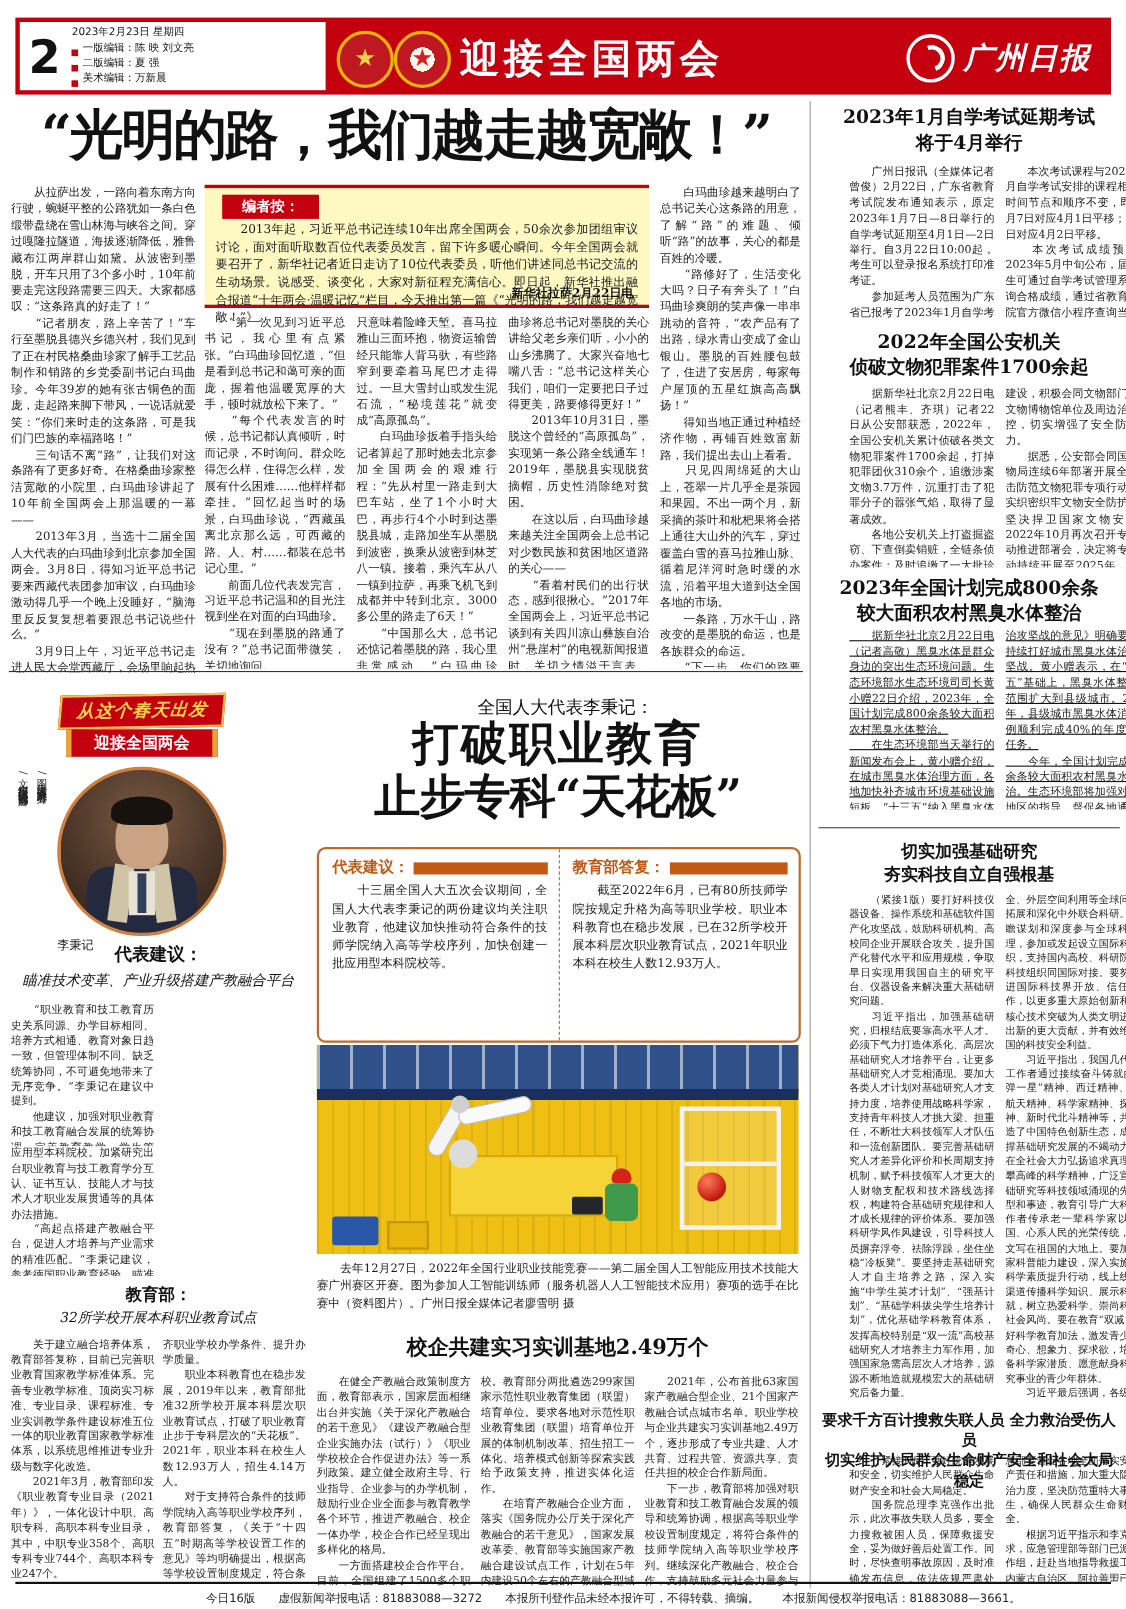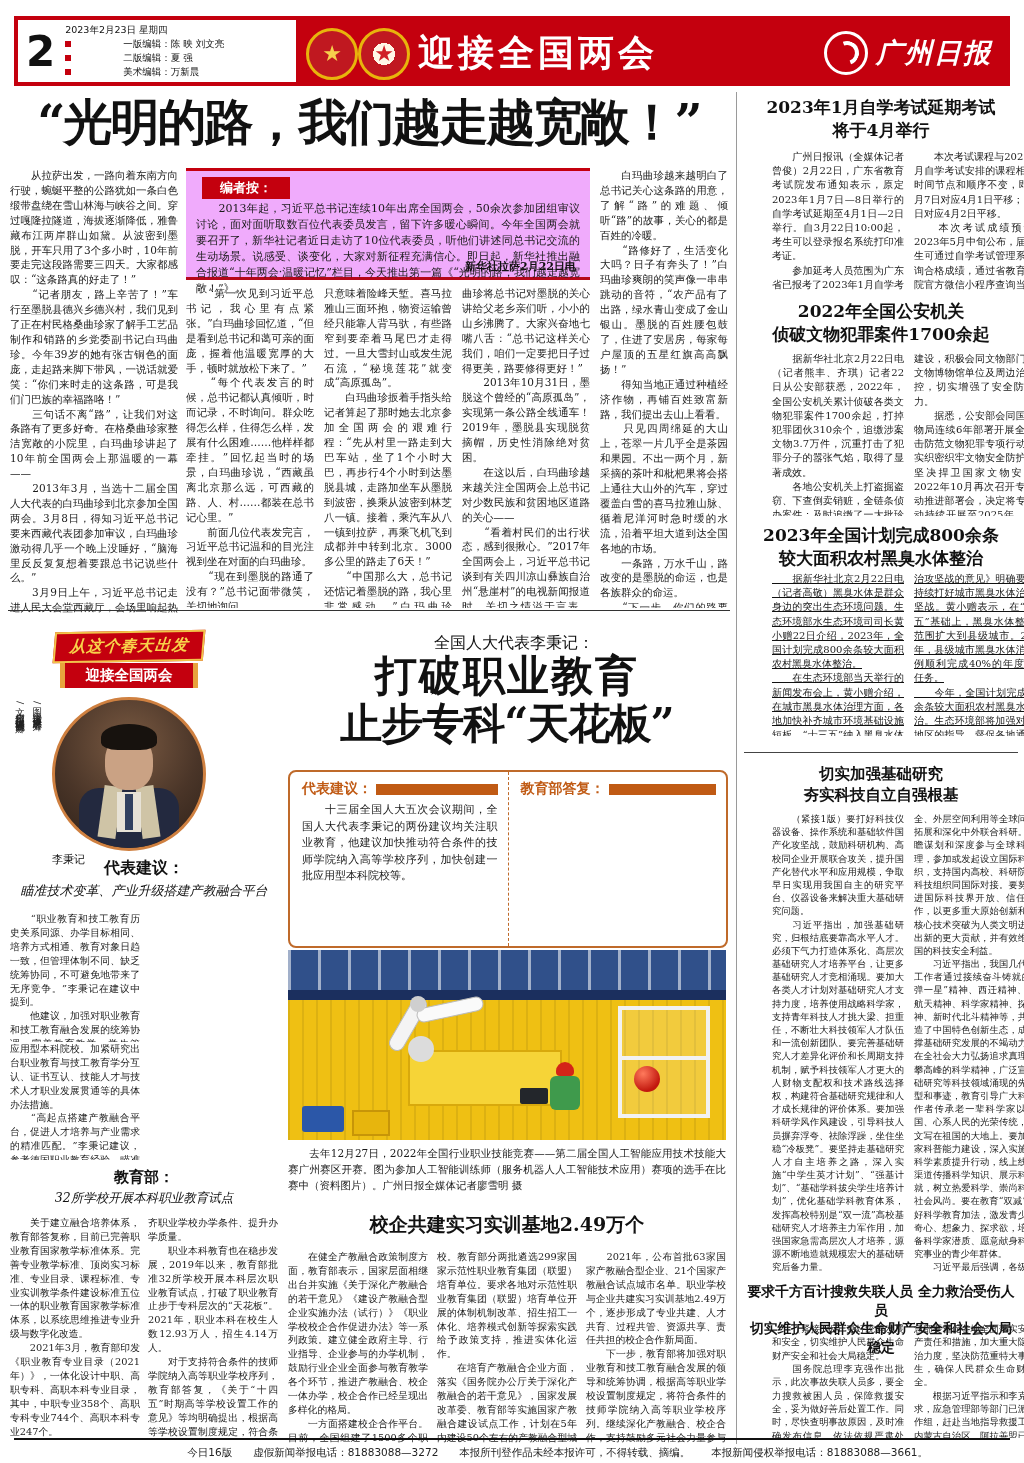--- a/index.html
+++ b/index.html
@@ -5,39 +5,39 @@
   html,body{margin:0;padding:0;background:#e9e9e9;}
   .page{position:relative;width:1024px;height:1463px;margin:0 auto;background:#ffffff;
         font-family:"DejaVu Serif","Liberation Serif",serif;color:#111;overflow:hidden;}
   .abs{position:absolute;}
   .jtext{white-space:pre-line;text-align:justify;overflow:hidden;line-height:1.42;color:#1a1a1a;}
   
   .banner{left:14px;top:16px;width:996px;height:70px;background:#c4000e;}
   .banner-left{position:absolute;left:4px;top:4px;width:278px;height:62px;background:#ffffff;display:flex;align-items:center;}
   .pagenum{font-size:42px;font-weight:bold;font-family:"DejaVu Sans","Liberation Sans",sans-serif;padding:0 10px 0 8px;}
   .edinfo{font-size:9.5px;line-height:1.45;font-family:"DejaVu Sans","Liberation Sans",sans-serif;color:#111;}
-  .edline{display:flex;align-items:center;gap:48px;}
+  .edline{display:flex;align-items:flex-end;}
   .redsq{display:inline-block;width:6px;height:6px;background:#c4000e;margin-right:4px;}
   .emblem{position:absolute;top:12px;width:46px;height:46px;border-radius:50%;
           background:radial-gradient(circle at 50% 45%, #d9232c 0 58%, #e9b califa 0);
           border:3px solid #e8b40c;display:flex;align-items:center;justify-content:center;
           color:#f6d04d;font-size:22px;line-height:1;}
   .emblem1{left:292px;background:radial-gradient(circle at 50% 45%, #c01820 0 100%);}
   .emblem2{left:344px;background:radial-gradient(circle at 50% 50%, #fff7e6 0 34%, #c01820 34% 100%);color:#d01f26;}
   .banner-title{position:absolute;left:404px;top:13px;font-family:"DejaVu Sans","Liberation Sans",sans-serif;
                 font-size:36px;font-weight:bold;color:#ffffff;letter-spacing:4px;}
   .masthead{position:absolute;right:18px;top:15px;display:flex;align-items:center;color:#fff;}
   .mlogo{width:38px;height:38px;border-radius:50%;border:3px solid #ffffff;margin-right:8px;position:relative;}
   .mlogo:after{content:"";position:absolute;left:8px;top:7px;width:16px;height:16px;border:4px solid #fff;
                border-left-color:transparent;border-bottom-color:transparent;border-radius:50%;transform:rotate(25deg);}
   .mname{font-size:27px;font-weight:bold;font-style:italic;letter-spacing:2px;}
   
   .headline{left:8px;top:90px;width:722px;height:76px;font-size:49px;font-weight:bold;letter-spacing:-2px;
             white-space:nowrap;text-align:center;}
-  .ednote{left:186px;top:168px;width:404px;height:106px;border-top:3px solid #c4000e;border-bottom:3px solid #b5071a;background:#f0abfc;}
+  .ednote{left:186px;top:168px;width:404px;height:106px;border-top:3px solid #c4000e;border-bottom:3px solid #b5071a;background:#fef9c3;}
   .ednote-chip{position:absolute;left:16px;top:6px;background:#c4000e;color:#fff;font-weight:bold;
                font-size:13px;padding:2px 18px;font-family:"DejaVu Sans","Liberation Sans",sans-serif;}
   .ednote-text{position:absolute;left:10px;right:10px;top:30px;font-size:11px;line-height:1.45;}
   .ednote-by{position:absolute;right:14px;bottom:3px;font-size:11px;font-weight:bold;}
   .scol{font-size:10.5px;}
   .story-sep{left:8px;top:610px;width:722px;height:1px;background:#333;}
   
   .vdiv{left:736px;top:92px;width:1px;height:1352px;background:#9a9a9a;}
   .rc-head{left:744px;width:274px;text-align:center;font-weight:bold;white-space:pre-line;line-height:1.35;}
   .rc-body{left:744px;width:274px;display:flex;justify-content:space-between;margin-left:28px;}
@@ -259,20 +259,21 @@
         <span class="blabel">代表建议：</span>
         <span class="bbar"></span>
       </div>
       <div class="btext jtext">　　十三届全国人大五次会议期间，全国人大代表李秉记的两份建议均关注职业教育，他建议加快推动符合条件的技师学院纳入高等学校序列，加快创建一批应用型本科院校等。</div>
     </div>
     <div class="bhalf">
       <div class="blabel-row">
         <span class="blabel">教育部答复：</span>
         <span class="bbar"></span>
       </div>
+      <div class="btext jtext">　　截至2022年6月，已有80所技师学院按规定升格为高等职业学校。职业本科教育也在稳步发展，已在32所学校开展本科层次职业教育试点，2021年职业本科在校生人数12.93万人。</div>
     </div>
   </div>
 
   <div class="abs photo">
     <div class="ph-sky"></div>
     <div class="ph-dark"></div>
     <div class="ph-fence"></div>
     <div class="ph-table"></div>
     <div class="ph-arm1"></div>
     <div class="ph-arm2"></div>

